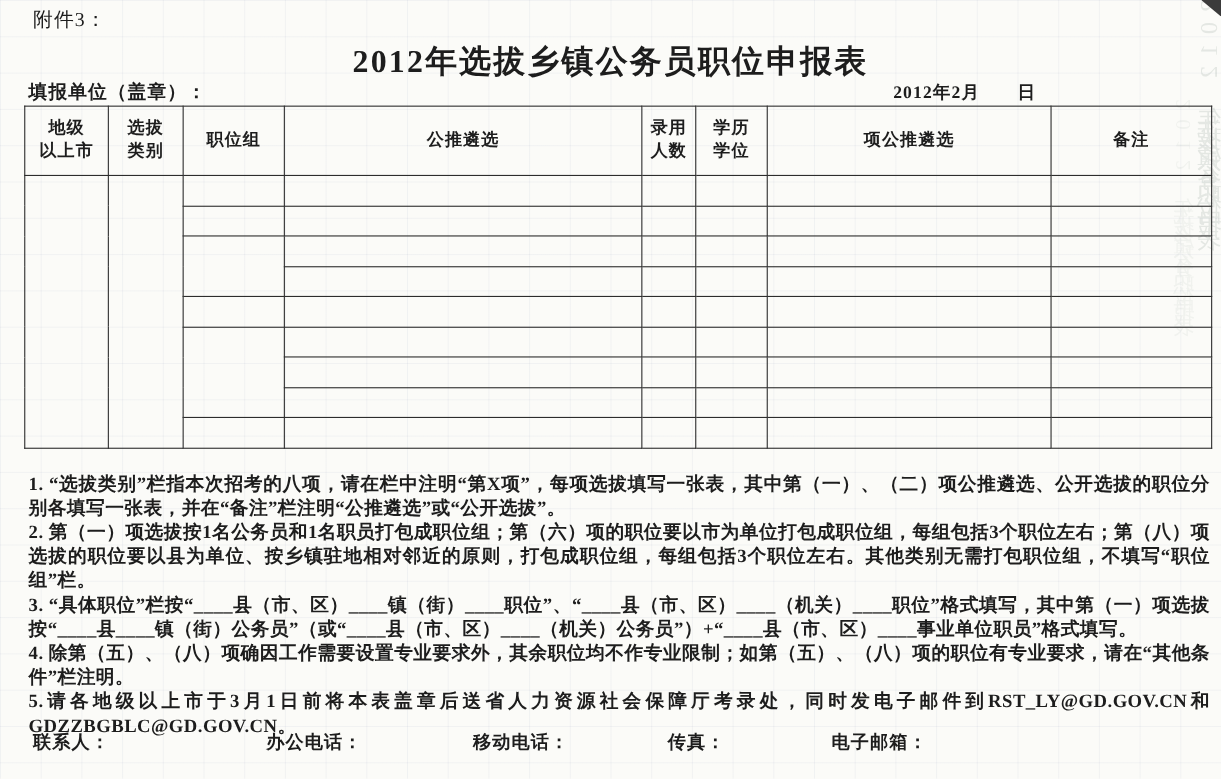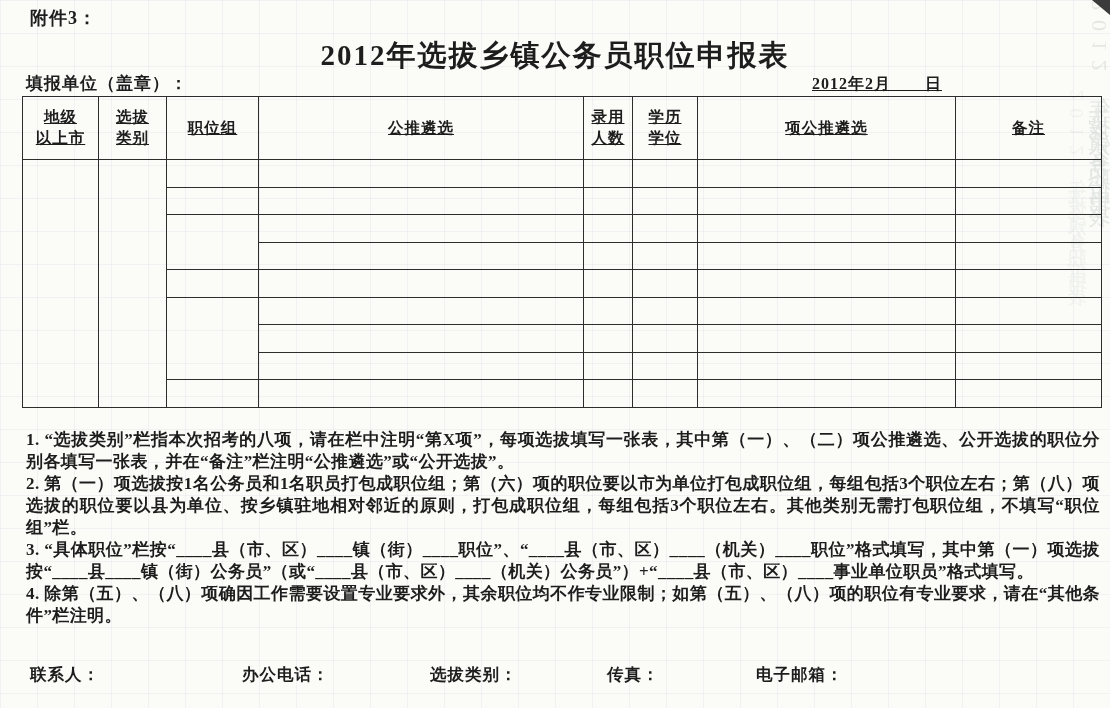--- a/index.html
+++ b/index.html
@@ -9,28 +9,28 @@
     font-family:"Liberation Serif","DejaVu Serif",serif;
   }
   .grid-texture{
     position:absolute;inset:0;z-index:0;pointer-events:none;
     background-image:
       linear-gradient(to right, rgba(150,165,190,.10) 1px, transparent 1px),
       linear-gradient(to bottom, rgba(150,165,190,.10) 1px, transparent 1px);
     background-size:37px 33px;
   }
   .layer{position:absolute;z-index:2;}
-  .attachment{left:30px;top:6px;font-size:18px;font-weight:bold;letter-spacing:1px;}
+  .attachment{left:30px;top:6px;font-size:18px;font-weight:normal;letter-spacing:1px;}
   .doc-title{left:0;top:36px;width:100%;text-align:center;font-size:29px;font-weight:600;letter-spacing:2px;}
   .unit-label{left:26px;top:72px;font-size:17px;font-weight:600;letter-spacing:1px;text-align:center;}
-  .date-label{left:812px;top:74px;font-size:16px;font-weight:600;letter-spacing:1px;text-decoration:underline;}
+  .date-label{left:812px;top:74px;font-size:16px;font-weight:600;letter-spacing:1px;}
 
   table.form-table{
     position:absolute;z-index:2;left:22px;top:96px;width:1079px;
-    border-collapse:collapse;table-layout:fixed;background:transparent;text-decoration:underline;
+    border-collapse:collapse;table-layout:fixed;background:transparent;
   }
   .form-table th,.form-table td{
     border:1.6px solid #2d2d2d;padding:0;vertical-align:middle;
   }
   .form-table thead th{
     height:62px;font-size:15.5px;font-weight:600;text-align:center;
     white-space:pre-line;line-height:1.35;letter-spacing:1px;
   }
   .form-table tbody td{height:26.5px;}
 
@@ -171,25 +171,26 @@
       <td></td>
     </tr>
   </tbody>
 </table>
 
 <div class="layer notes">
   <p>1. “选拔类别”栏指本次招考的八项，请在栏中注明“第X项”，每项选拔填写一张表，其中第（一）、（二）项公推遴选、公开选拔的职位分别各填写一张表，并在“备注”栏注明“公推遴选”或“公开选拔”。</p>
   <p>2. 第（一）项选拔按1名公务员和1名职员打包成职位组；第（六）项的职位要以市为单位打包成职位组，每组包括3个职位左右；第（八）项选拔的职位要以县为单位、按乡镇驻地相对邻近的原则，打包成职位组，每组包括3个职位左右。其他类别无需打包职位组，不填写“职位组”栏。</p>
   <p>3. “具体职位”栏按“____县（市、区）____镇（街）____职位”、“____县（市、区）____（机关）____职位”格式填写，其中第（一）项选拔按“____县____镇（街）公务员”（或“____县（市、区）____（机关）公务员”）+“____县（市、区）____事业单位职员”格式填写。</p>
   <p>4. 除第（五）、（八）项确因工作需要设置专业要求外，其余职位均不作专业限制；如第（五）、（八）项的职位有专业要求，请在“其他条件”栏注明。</p>
+  <p>5.请各地级以上市于3月1日前将本表盖章后送省人力资源社会保障厅考录处，同时发电子邮件到RST_LY@GD.GOV.CN和GDZZBGBLC@GD.GOV.CN。</p>
 </div>
 
 <div class="layer contacts">
   <span>联系人：</span>
   <span>办公电话：</span>
-  <span>选拔类别：</span>
+  <span>移动电话：</span>
   <span>传真：</span>
   <span>电子邮箱：</span>
 </div>
 
 <div class="layer ghost-strip">2012年选拔乡镇公务员职位申报表</div>
 <div class="layer ghost-strip inner">2012年选拔乡镇公务员职位申报表</div>
 <div class="layer corner-artifact"></div>
 
 </body></html>

